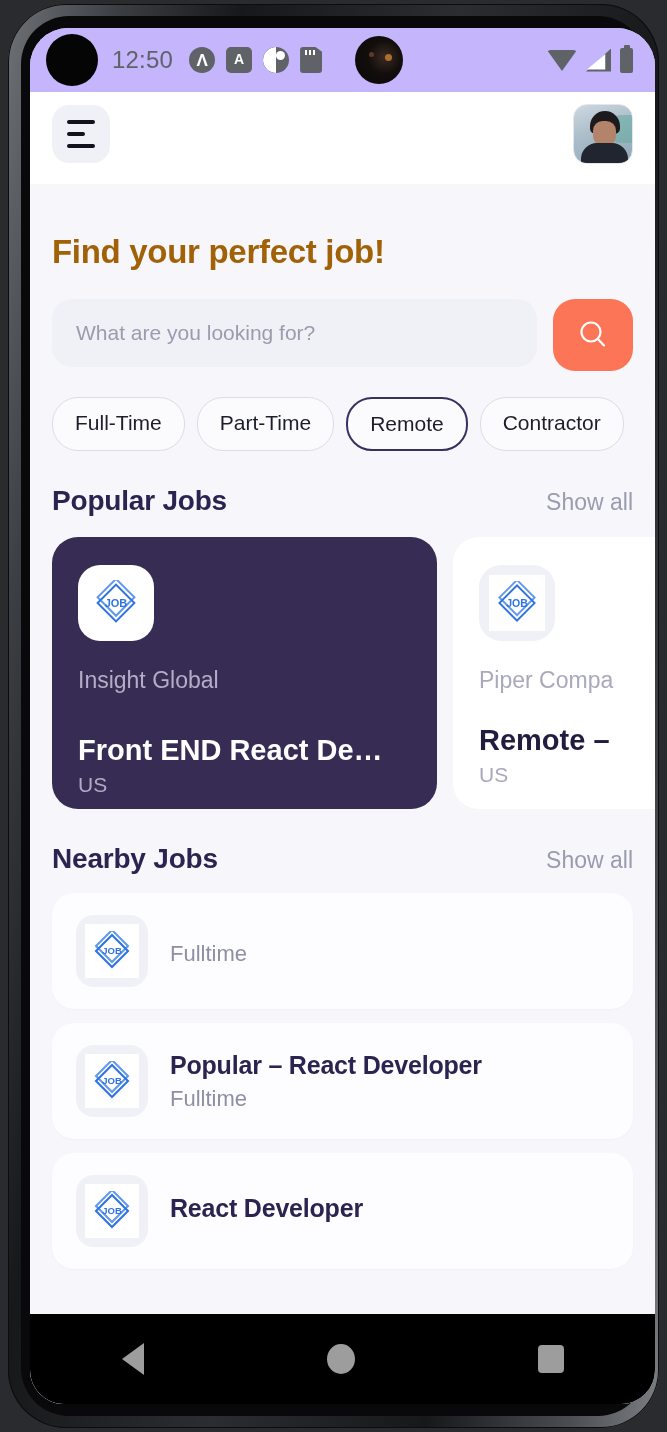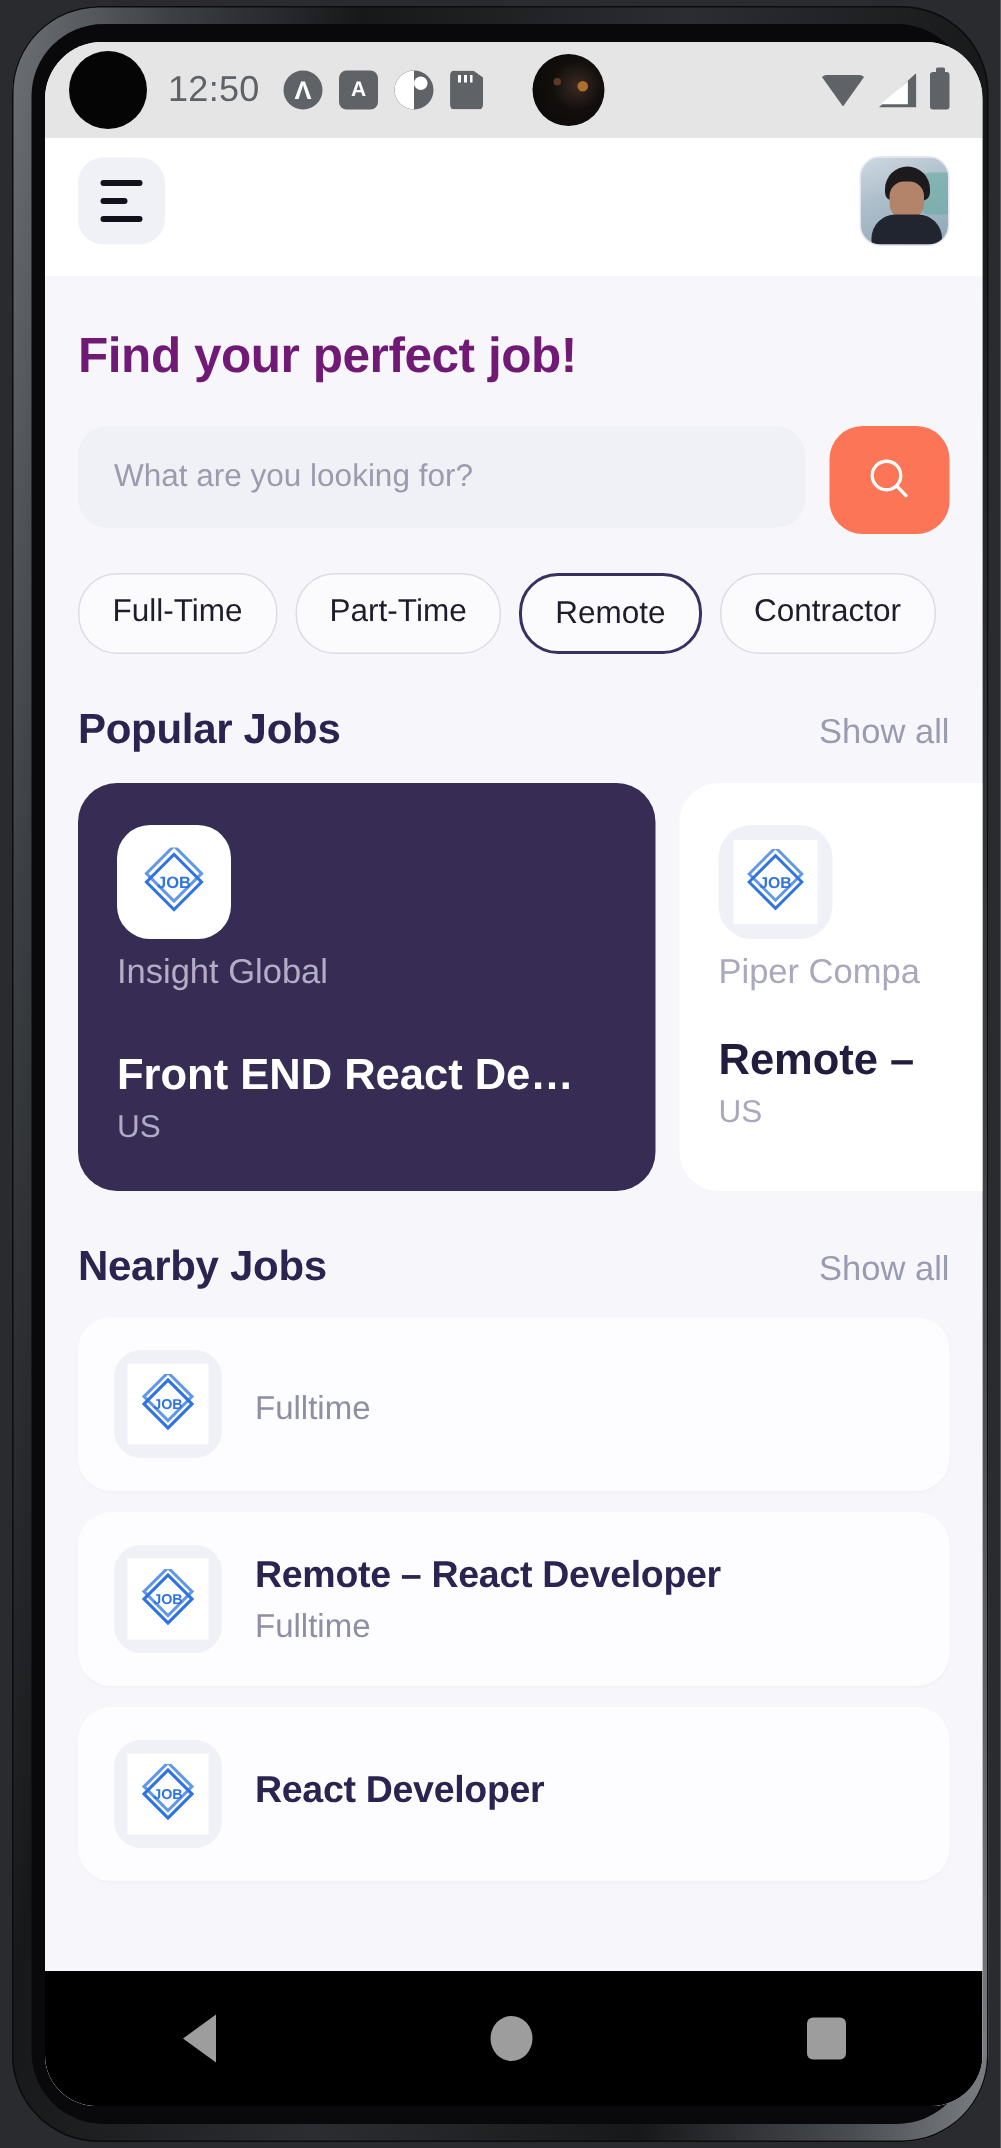--- a/index.html
+++ b/index.html
@@ -29,21 +29,21 @@
     left: 22px; top: 24px;
     width: 625px; height: 1376px;
     overflow: hidden;
     border-radius: 38px 38px 34px 34px;
     background: #f7f7fb;
   }
   
   #statusbar {
     position: relative;
     height: 64px;
-    background: #e5e5e5;
+    background: #c4b5fd;
     display: flex;
     align-items: center;
     padding: 0 22px 0 16px;
   }
   .camera-cutout {
     width: 52px; height: 52px; border-radius: 50%;
     background: #050505;
     flex: 0 0 auto;
   }
   .clock {
@@ -118,21 +118,21 @@
   
   #content {
     height: calc(1376px - 64px - 90px);
     overflow: hidden;
     padding: 0 0 0 0;
     background: #f7f7fb;
   }
   .pad { padding: 0 22px; }
   #greeting { padding-top: 26px; }
   .hello { font-size: 28px; color: #4a4a6a; letter-spacing: .1px; }
-  .headline { font-size: 33px; font-weight: bold; color: #701a75; margin-top: 8px; letter-spacing: -.3px; }
+  .headline { font-size: 33px; font-weight: bold; color: #a16207; margin-top: 23px; letter-spacing: -.3px; }
 
   #search-row { display: flex; align-items: flex-start; gap: 16px; margin-top: 28px; }
   #search-input {
     flex: 1; height: 68px; border-radius: 20px; background: #f0f1f6; border: none;
     padding: 0 24px; font-size: 21px; color: #3b3b51;
     font-family: "Liberation Sans", sans-serif; outline: none;
   }
   #search-input::placeholder { color: #9b9bae; }
   #search-button {
     width: 80px; height: 72px; border-radius: 22px; background: #fb7556; border: none;
@@ -159,21 +159,21 @@
   }
   .pop-card.dark { background: #372c54; }
   .pop-card.light { background: #ffffff; }
   .logo-tile {
     width: 76px; height: 76px; border-radius: 22px; display: flex; align-items: center; justify-content: center;
   }
   .logo-tile.on-dark { background: #ffffff; }
   .logo-tile.on-light { background: #f0f1f6; }
   .logo-tile.on-light .inner-white { width: 56px; height: 56px; background: #fff; display:flex;
       align-items:center;justify-content:center; }
-  .pop-company { margin-top: 8px; font-size: 23px; }
+  .pop-company { margin-top: 26px; font-size: 23px; }
   .pop-card.dark .pop-company { color: #b3aec6; }
   .pop-card.light .pop-company { color: #a9a8bd; }
   .pop-title { margin-top: 30px; font-size: 29px; font-weight: bold; white-space: nowrap; }
   .pop-card.dark .pop-title { color: #ffffff; margin-top: 40px; }
   .pop-card.light .pop-title { color: #221c3f; }
   .pop-loc { margin-top: 6px; font-size: 21px; }
   .pop-card.dark .pop-loc { color: #b0abc4; }
   .pop-card.light .pop-loc { color: #a9a8bd; }
 
   #nearby-list { margin-top: 18px; display: flex; flex-direction: column; gap: 14px; }
@@ -335,21 +335,21 @@
               <svg width="40" height="40" viewBox="0 0 46 46">
                 <g transform="rotate(45 23 23)" fill="none" stroke="#2f74e0" stroke-width="2.4">
                   <rect x="10" y="10" width="26" height="26"></rect>
                   <rect x="6" y="6" width="26" height="26" opacity=".75"></rect>
                 </g>
                 <text x="23" y="27" font-size="11" font-weight="bold" fill="#2f74e0" text-anchor="middle" font-family="Liberation Sans, sans-serif">JOB</text>
               </svg>
             </div>
           </div>
           <div>
-            <div class="nearby-title">Remote – React Developer</div>
+            <div class="nearby-title">Popular – React Developer</div>
             <div class="nearby-type">Fulltime</div>
           </div>
         </div>
 
         <div class="nearby-card">
           <div class="nearby-logo">
             <div class="inner-white">
               <svg width="40" height="40" viewBox="0 0 46 46">
                 <g transform="rotate(45 23 23)" fill="none" stroke="#2f74e0" stroke-width="2.4">
                   <rect x="10" y="10" width="26" height="26"></rect>

